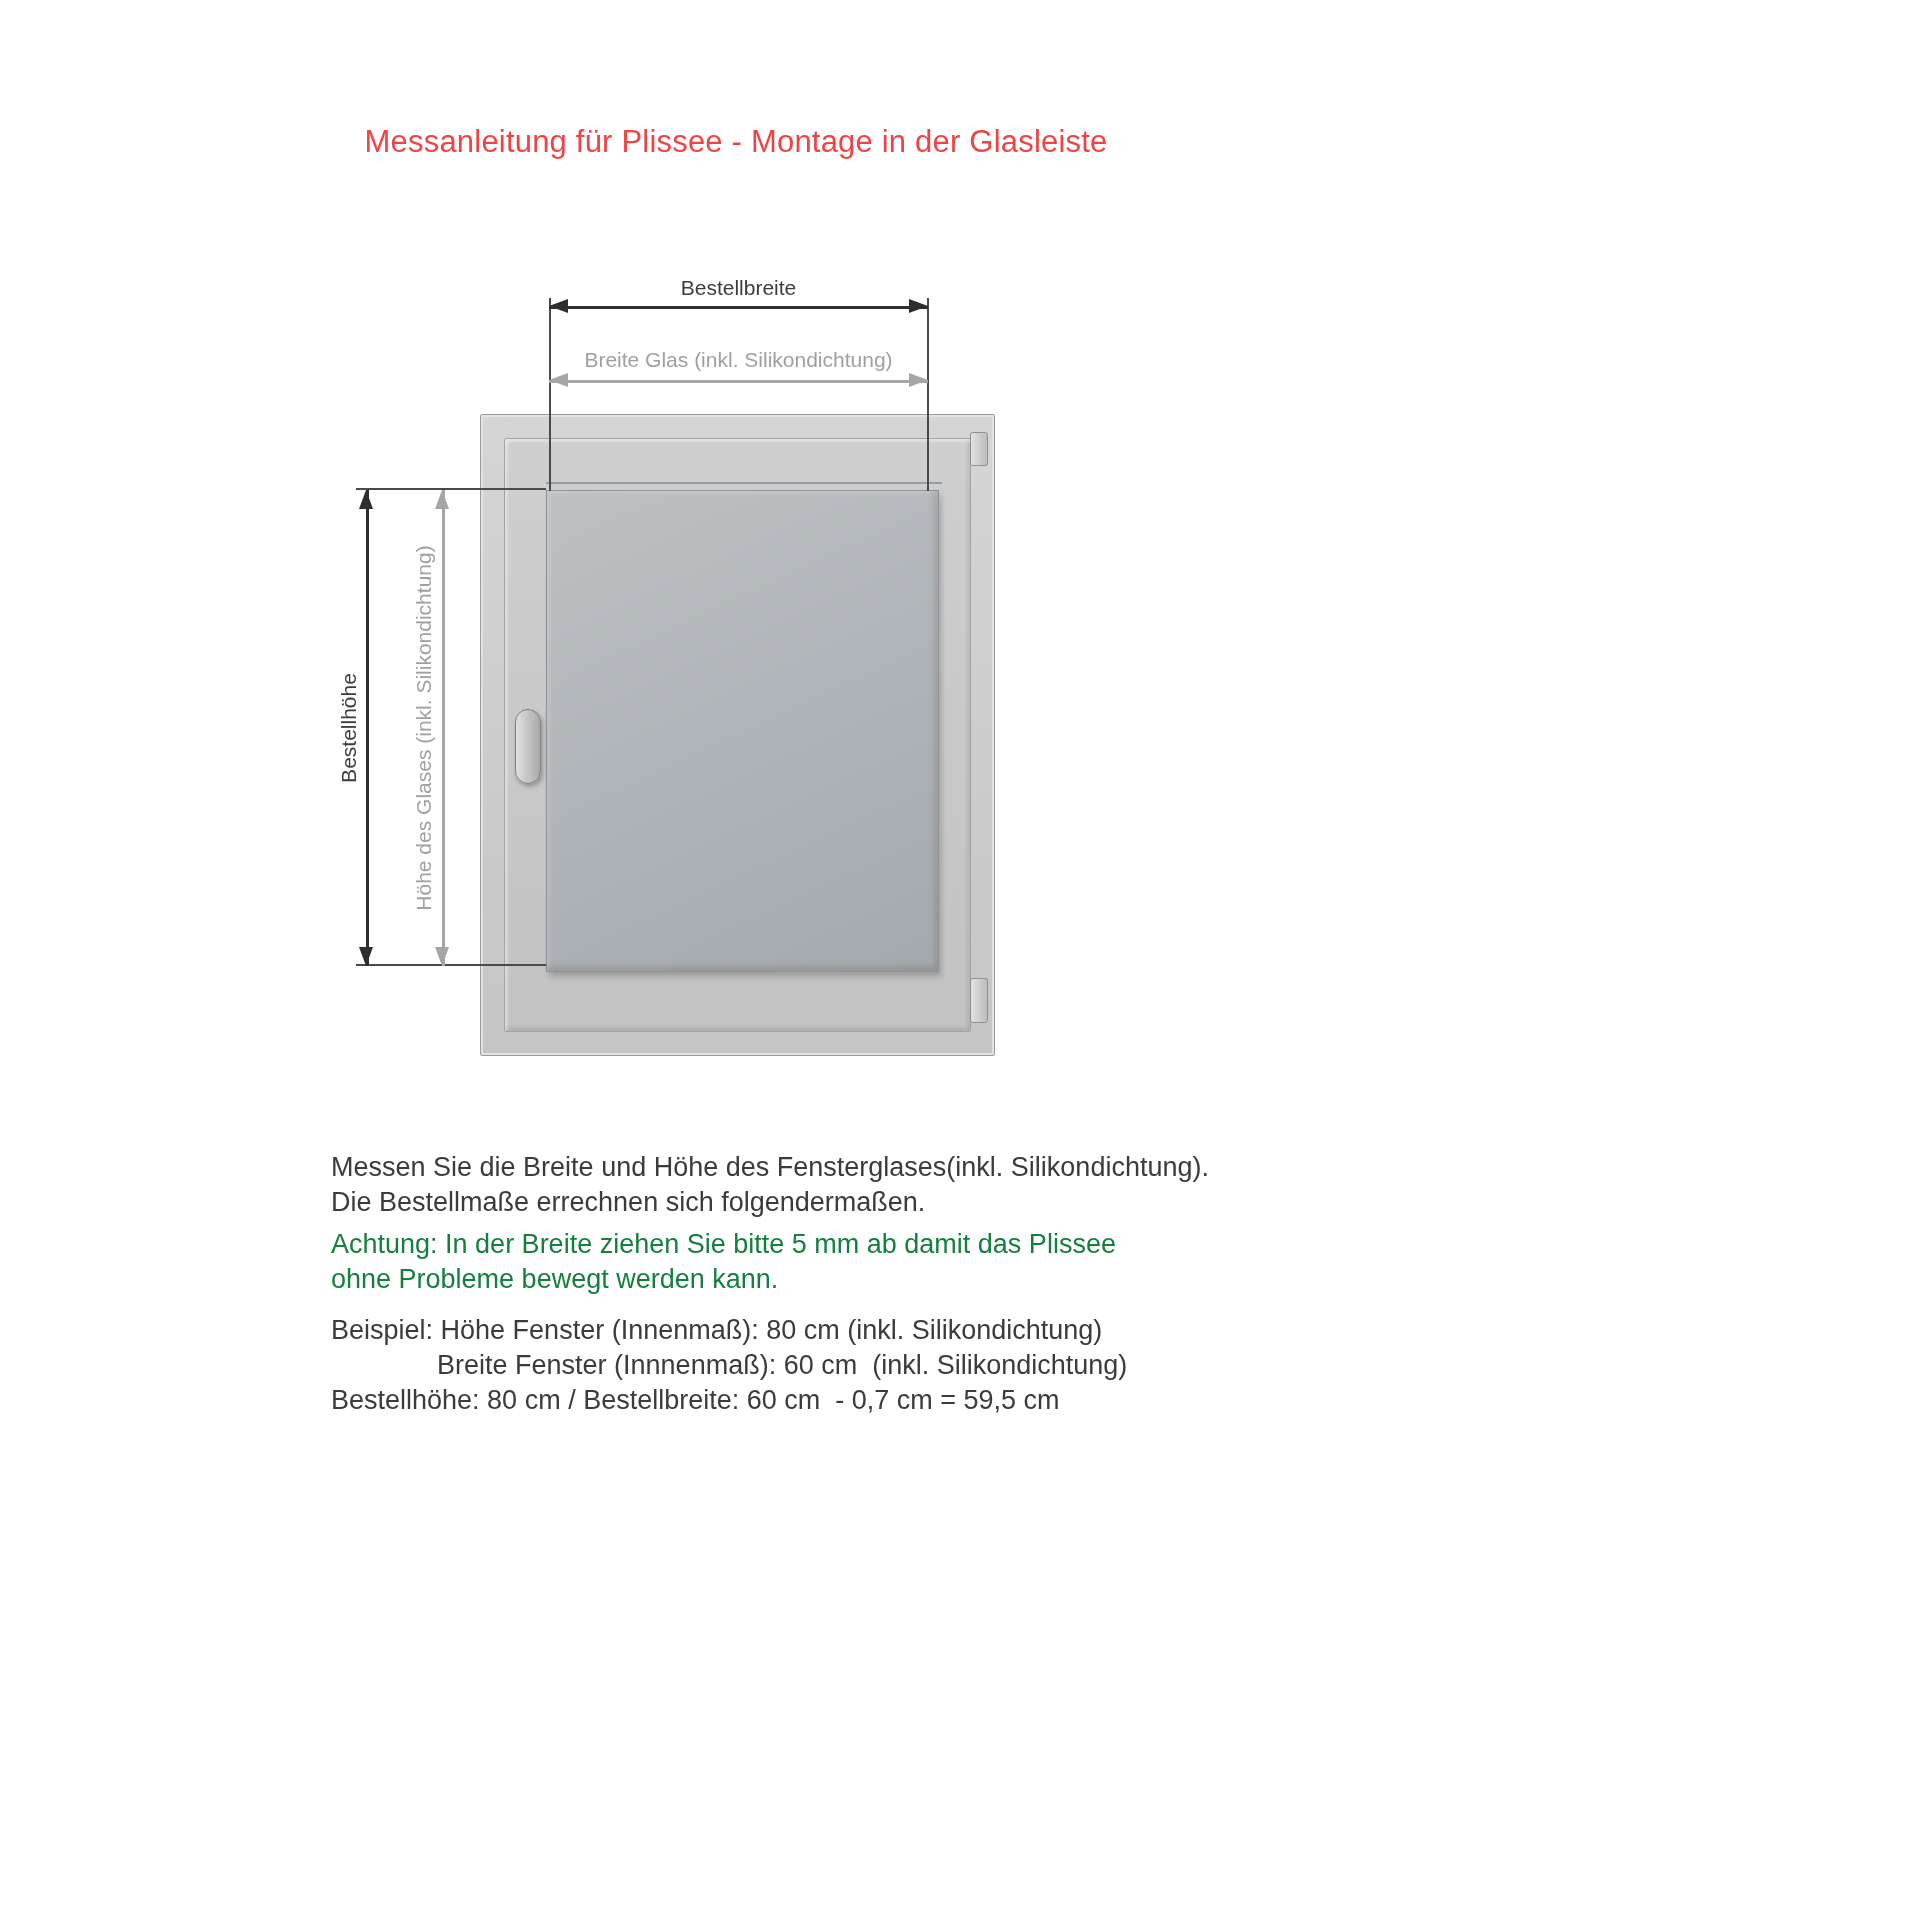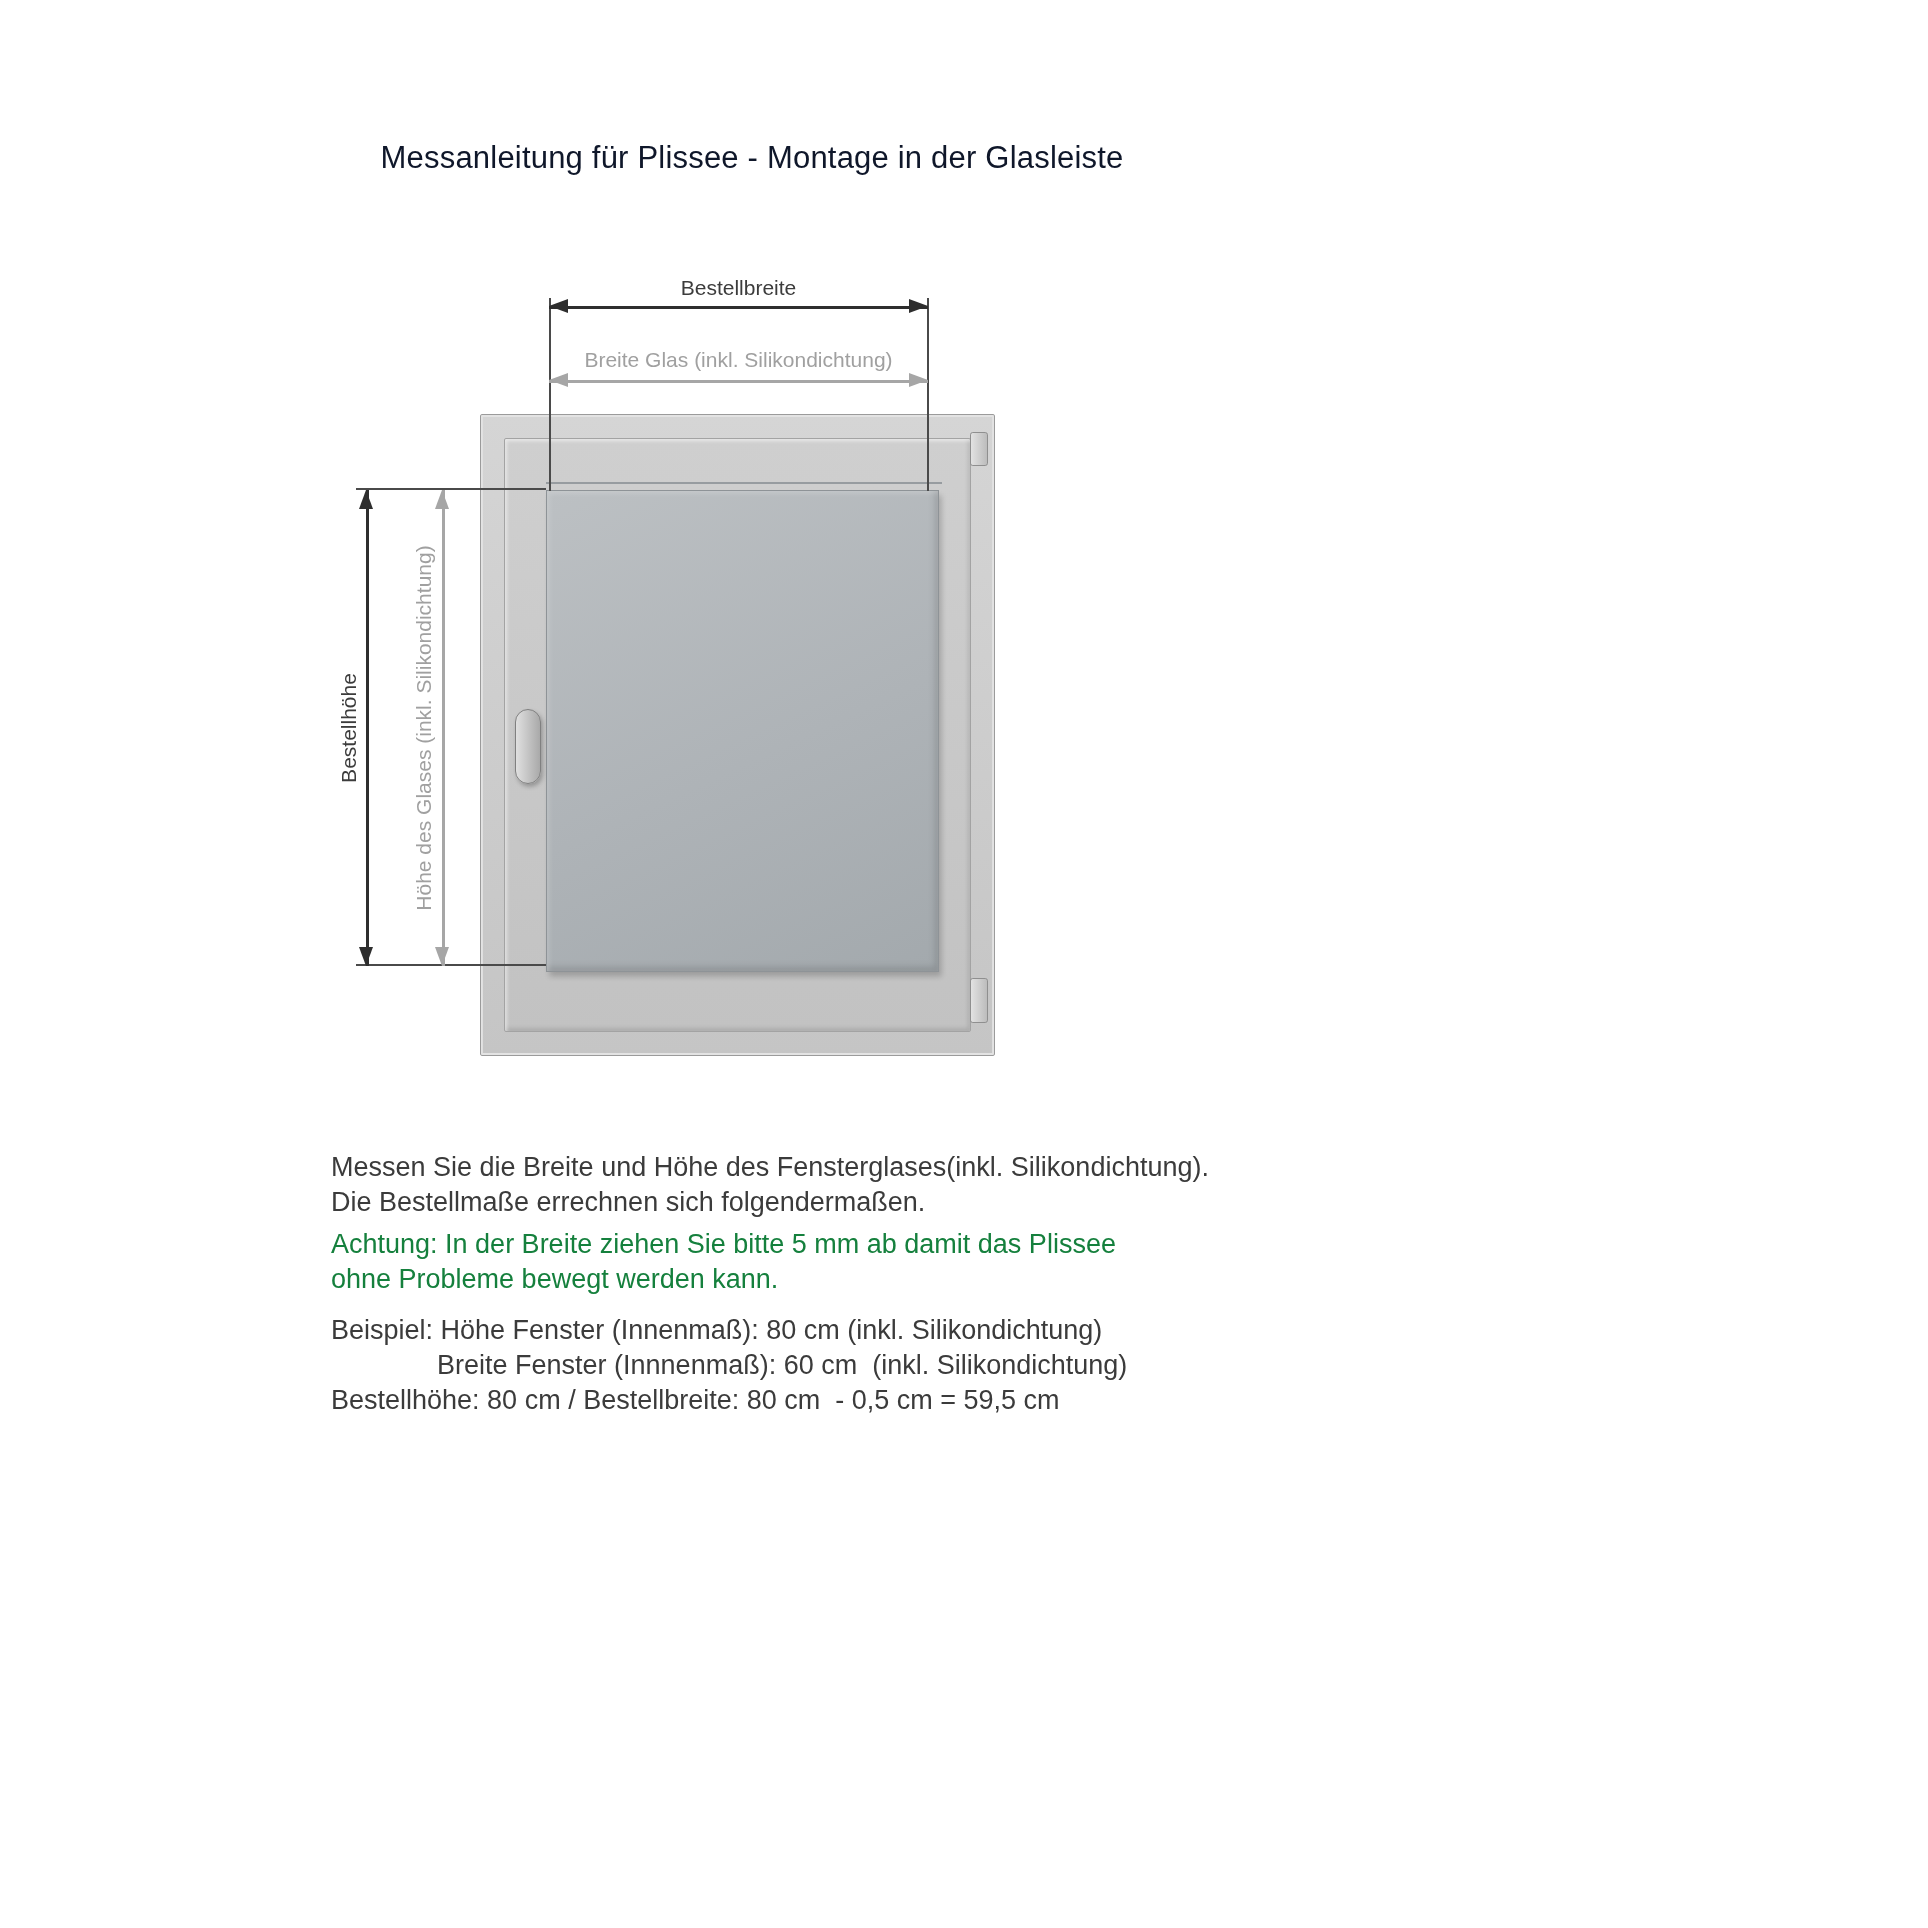--- a/index.html
+++ b/index.html
@@ -5,22 +5,22 @@
   * { box-sizing: border-box; }
   html, body { margin: 0; padding: 0; }
   body {
     width: 1928px; height: 1928px;
     background: #ffffff;
     font-family: "Liberation Sans", sans-serif;
   }
   .page { position: relative; width: 1928px; height: 1928px; background: #ffffff; overflow: hidden; }
 
   .title {
-    position: absolute; left: 331px; top: 124px; width: 810px; margin: 16px;
-    text-align: center; font-size: 31px; font-weight: 400; color: #0f172a;
+    position: absolute; left: 331px; top: 124px; width: 810px; margin: 0;
+    text-align: center; font-size: 31px; font-weight: 400; color: #ef4444;
     letter-spacing: 0.2px;
   }
 
   
   .window-frame {
     position: absolute; left: 480px; top: 414px; width: 515px; height: 642px;
     background: linear-gradient(180deg, #d5d5d5, #c5c5c5);
     border: 1.9px solid #9b9b9b; border-radius: 1.9px;
     box-shadow: inset 0 0 0 1.9px #e3e3e3;
   }
@@ -146,17 +146,17 @@
 
   </div>
 
   <div class="instructions">
     <p class="iline">Messen Sie die Breite und Höhe des Fensterglases(inkl. Silikondichtung).</p>
     <p class="iline">Die Bestellmaße errechnen sich folgendermaßen.</p>
     <p class="iline warning" style="margin-top:6.6px">Achtung: In der Breite ziehen Sie bitte 5 mm ab damit das Plissee</p>
     <p class="iline warning">ohne Probleme bewegt werden kann.</p>
     <p class="iline" style="margin-top:16px">Beispiel: Höhe Fenster (Innenmaß): 80 cm (inkl. Silikondichtung)</p>
     <p class="iline indent">Breite Fenster (Innnenmaß): 60 cm  (inkl. Silikondichtung)</p>
-    <p class="iline">Bestellhöhe: 80 cm / Bestellbreite: 80 cm  - 0,5 cm = 59,5 cm</p>
+    <p class="iline">Bestellhöhe: 80 cm / Bestellbreite: 60 cm  - 0,7 cm = 59,5 cm</p>
   </div>
 
 </div>
 
 
 </body></html>

